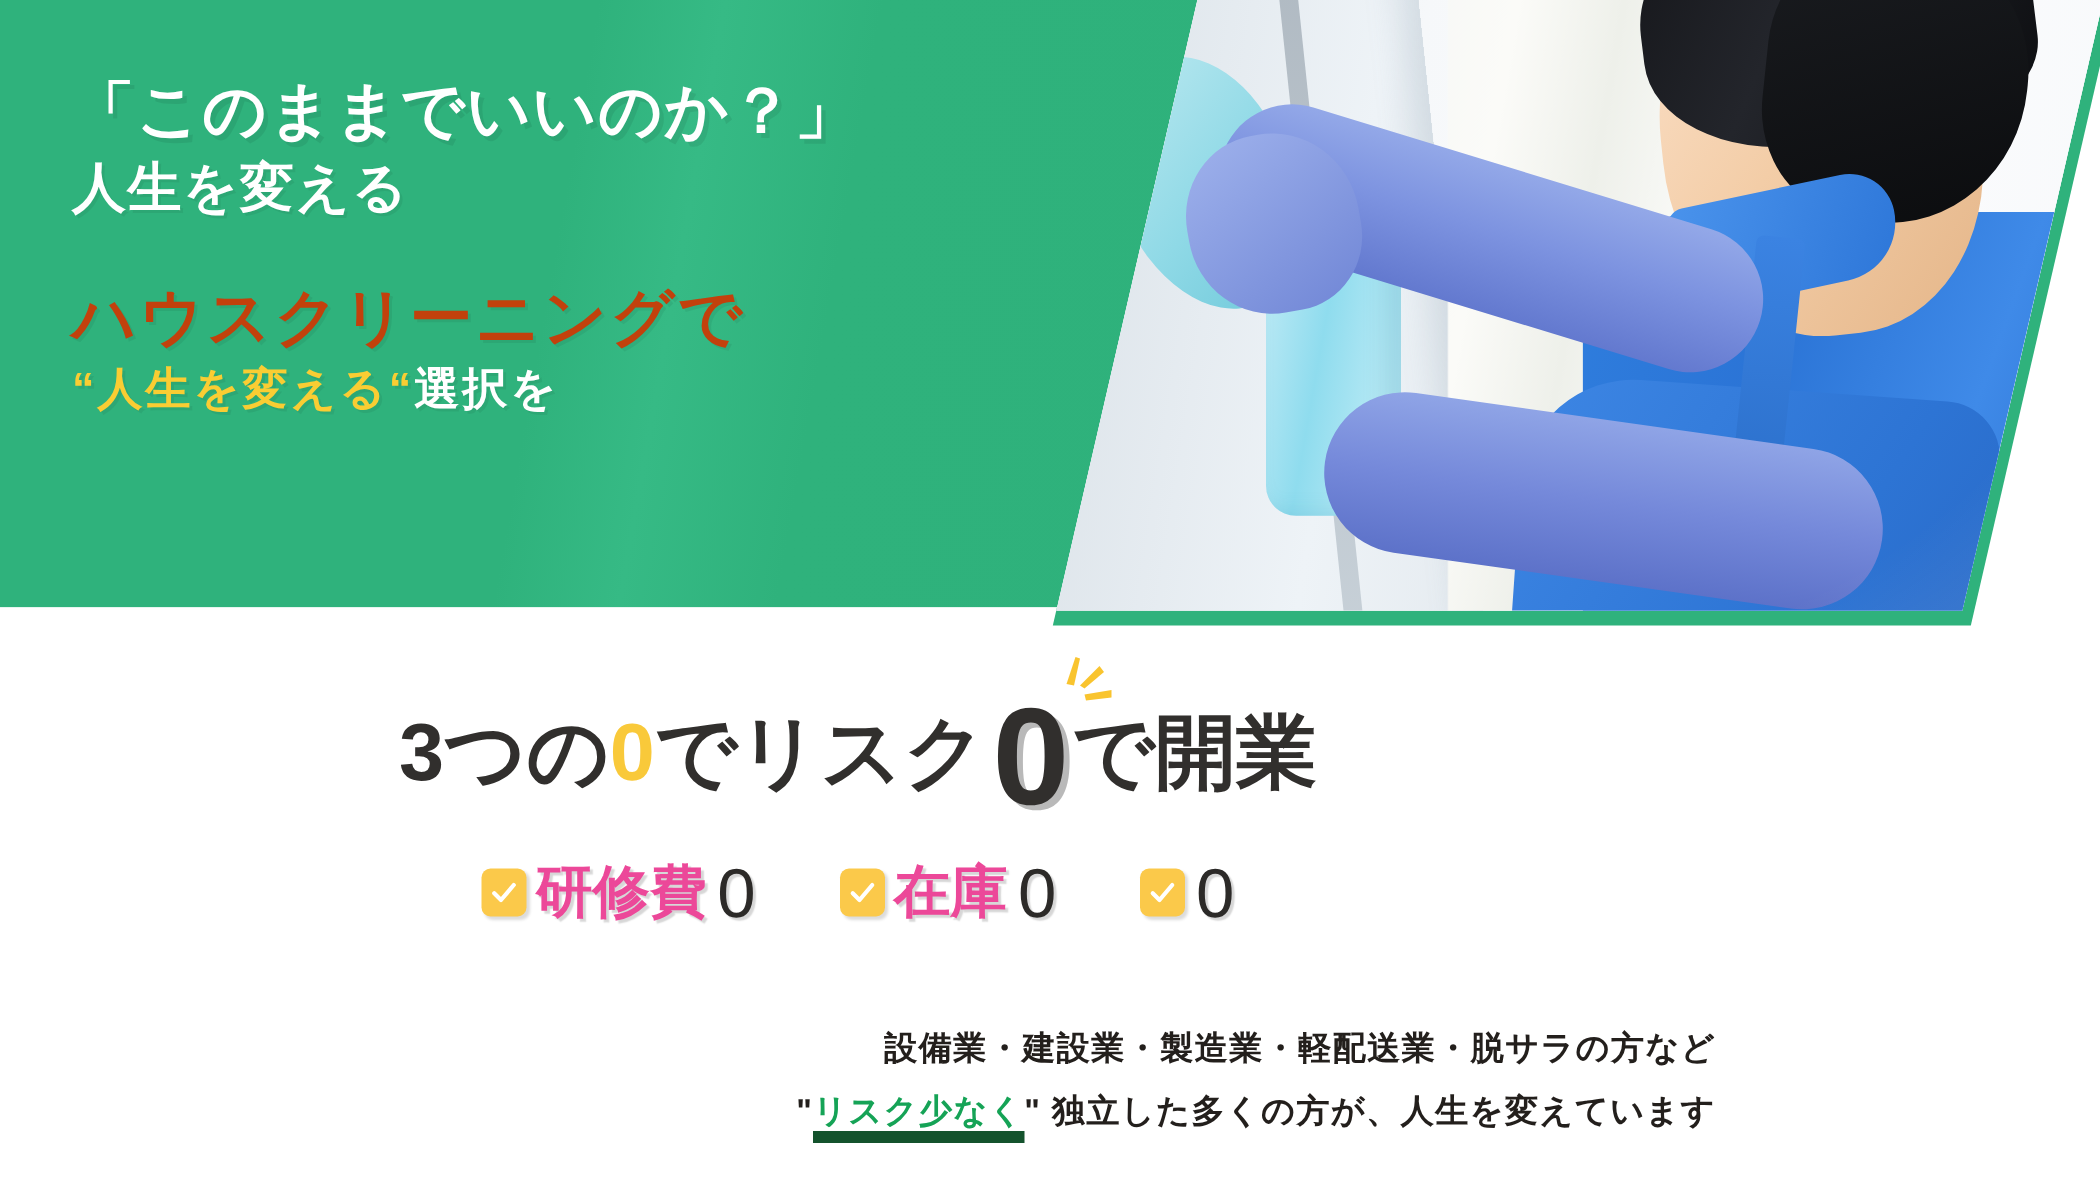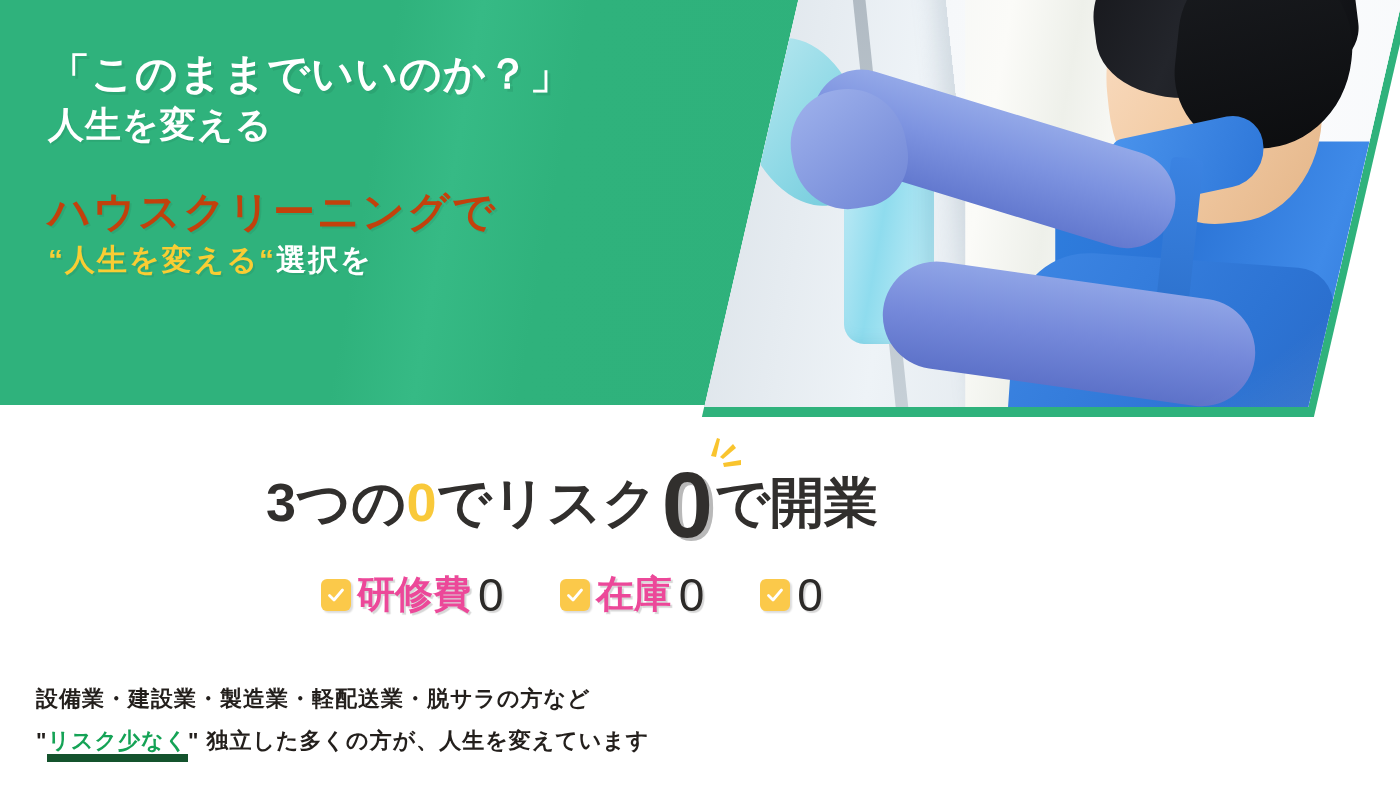--- a/index.html
+++ b/index.html
@@ -376,21 +376,21 @@
   .check-zero {
     font-size: 46px;
     font-weight: 500;
     color: #2c2a28;
     margin-left: 1px;
     text-shadow: 2px 2px 1px rgba(0,0,0,.16);
   }
 
   .sub-block {
     margin-top: 56px;
-    text-align: left;
+    text-align: right;
     padding-left: 36px;
   }
   .sub-line1 {
     font-size: 22px;
     font-weight: bold;
     color: #231f1c;
     letter-spacing: 1px;
     line-height: 1.9;
   }
   .sub-line2 {

